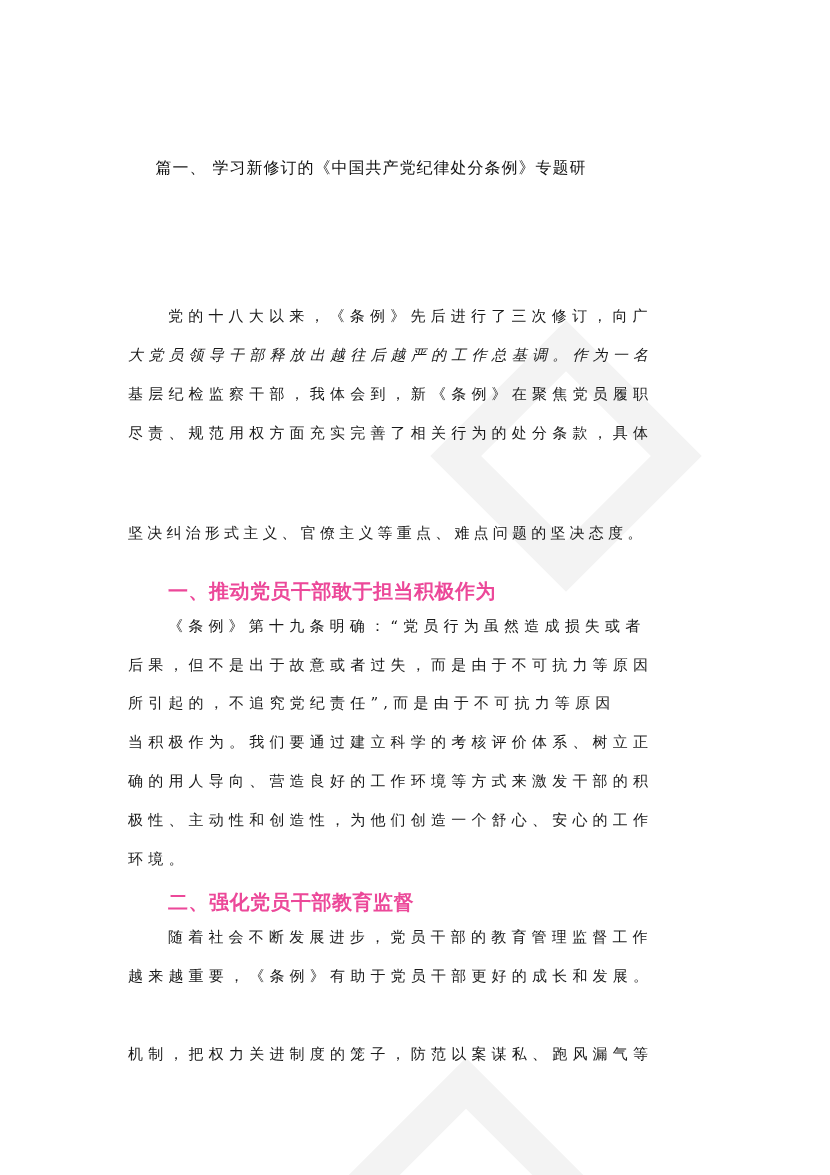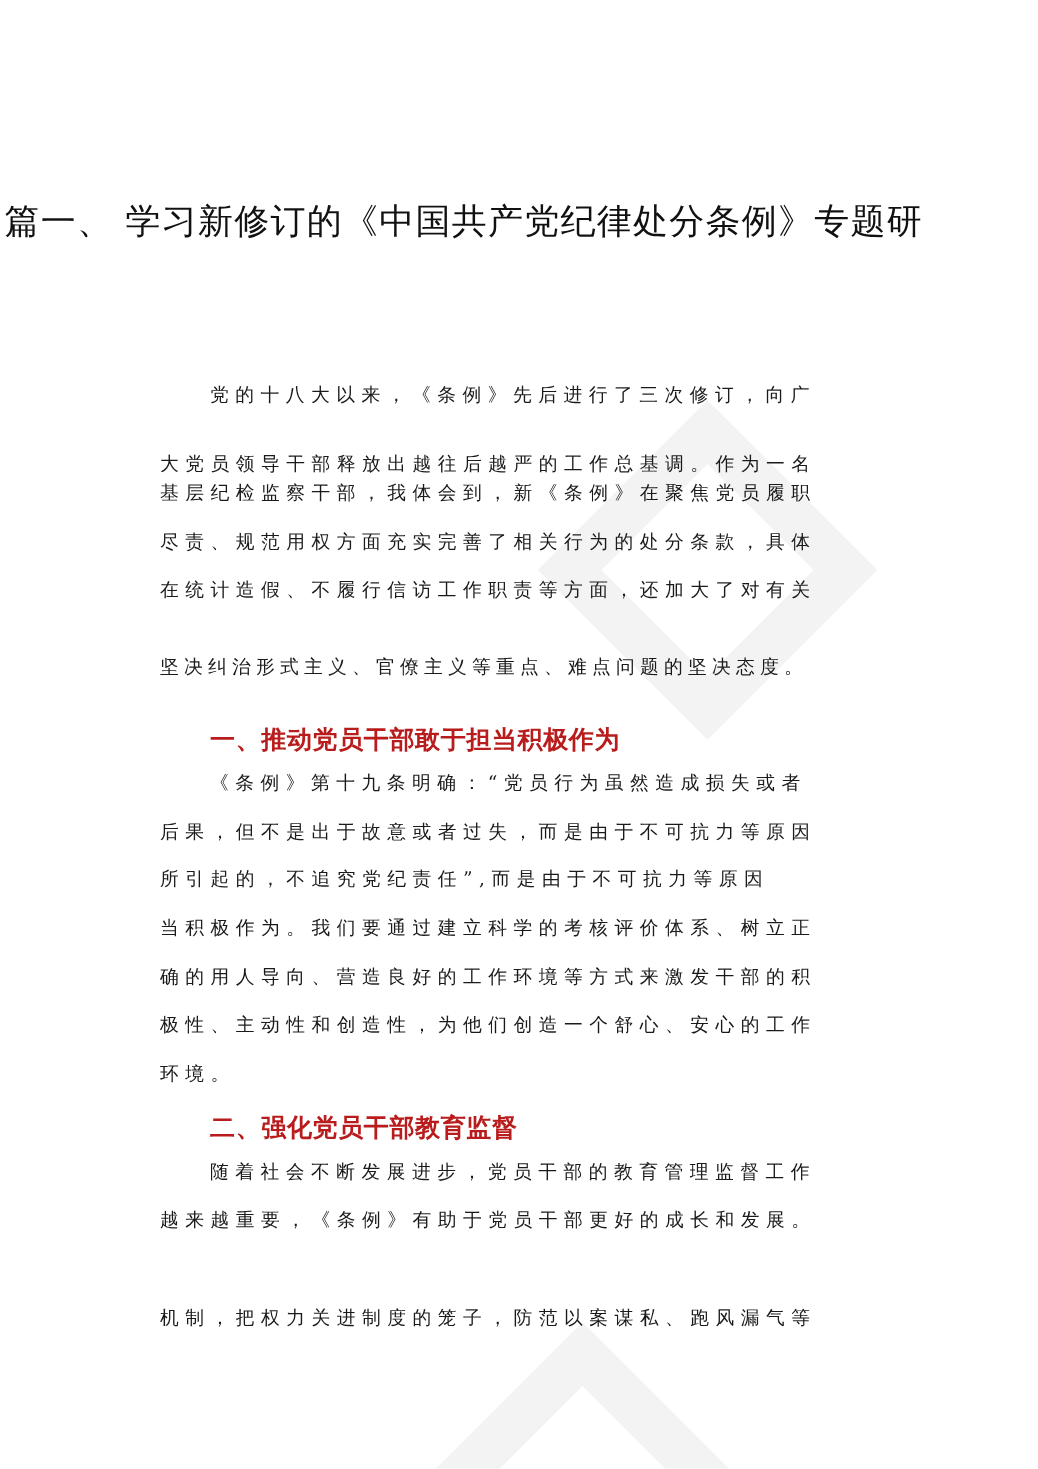--- a/index.html
+++ b/index.html
@@ -1,38 +1,37 @@
 <!DOCTYPE html>
 <html><head>
 <meta charset="utf-8">
 <style>
   html, body { margin:0; padding:0; }
   body { width:830px; height:1175px; background:#ffffff; position:relative; overflow:hidden;
          font-family:"DejaVu Serif", "Liberation Serif", serif; color:#1a1a1a; }
   .watermark { position:absolute; border:36px solid #f3f3f3; transform:rotate(45deg); z-index:0; }
   .page { position:absolute; left:0; top:0; width:830px; height:1175px; z-index:1; }
   .title { position:absolute; left:0; width:742px; text-align:center; font-family:"DejaVu Sans","Liberation Sans",sans-serif;
-           font-size:28px; color:#111; letter-spacing:1px; }
+           font-size:16px; color:#111; letter-spacing:1px; }
   .line { position:absolute; left:128px; width:580px; font-size:15px; white-space:nowrap; letter-spacing:5.2px; }
-  .heading { position:absolute; font-family:"DejaVu Sans","Liberation Sans",sans-serif; font-weight:bold; font-size:20px; color:#b91c1c; letter-spacing:0.5px; }
+  .heading { position:absolute; font-family:"DejaVu Sans","Liberation Sans",sans-serif; font-weight:bold; font-size:20px; color:#ec4899; letter-spacing:0.5px; }
 </style>
 </head>
 <body>
 
 <div class="watermark" style="left:470px;top:360px;width:120px;height:120px;"></div>
 <div class="watermark" style="left:340px;top:1110px;width:180px;height:180px;"></div>
 
 <div class="page">
   <div class="title" style="top:158px;">篇一、  学习新修订的《中国共产党纪律处分条例》专题研</div>
 
   <div class="line" style="top:307px;left:168px;">党的十八大以来，《条例》先后进行了三次修订，向广</div>
-  <div class="line" style="top:362px;">大党员领导干部释放出越往后越严的工作总基调。作为一名</div>
+  <div class="line" style="top:346px;font-style:italic;">大党员领导干部释放出越往后越严的工作总基调。作为一名</div>
   <div class="line" style="top:385px;">基层纪检监察干部，我体会到，新《条例》在聚焦党员履职</div>
   <div class="line" style="top:424px;">尽责、规范用权方面充实完善了相关行为的处分条款，具体</div>
-  <div class="line" style="top:463px;">在统计造假、不履行信访工作职责等方面，还加大了对有关</div>
   <div class="line" style="top:524px;letter-spacing:4.2px;">坚决纠治形式主义、官僚主义等重点、难点问题的坚决态度。</div>
 
   <div class="heading" style="top:578px;left:168px;">一、推动党员干部敢于担当积极作为</div>
 
   <div class="line" style="top:617px;left:168px;">《条例》第十九条明确：“党员行为虽然造成损失或者</div>
   <div class="line" style="top:656px;">后果，但不是出于故意或者过失，而是由于不可抗力等原因</div>
   <div class="line" style="top:694px;">所引起的，不追究党纪责任”,而是由于不可抗力等原因</div>
   <div class="line" style="top:772px;">确的用人导向、营造良好的工作环境等方式来激发干部的积</div>
   <div class="line" style="top:733px;">当积极作为。我们要通过建立科学的考核评价体系、树立正</div>
   <div class="line" style="top:811px;">极性、主动性和创造性，为他们创造一个舒心、安心的工作</div>

